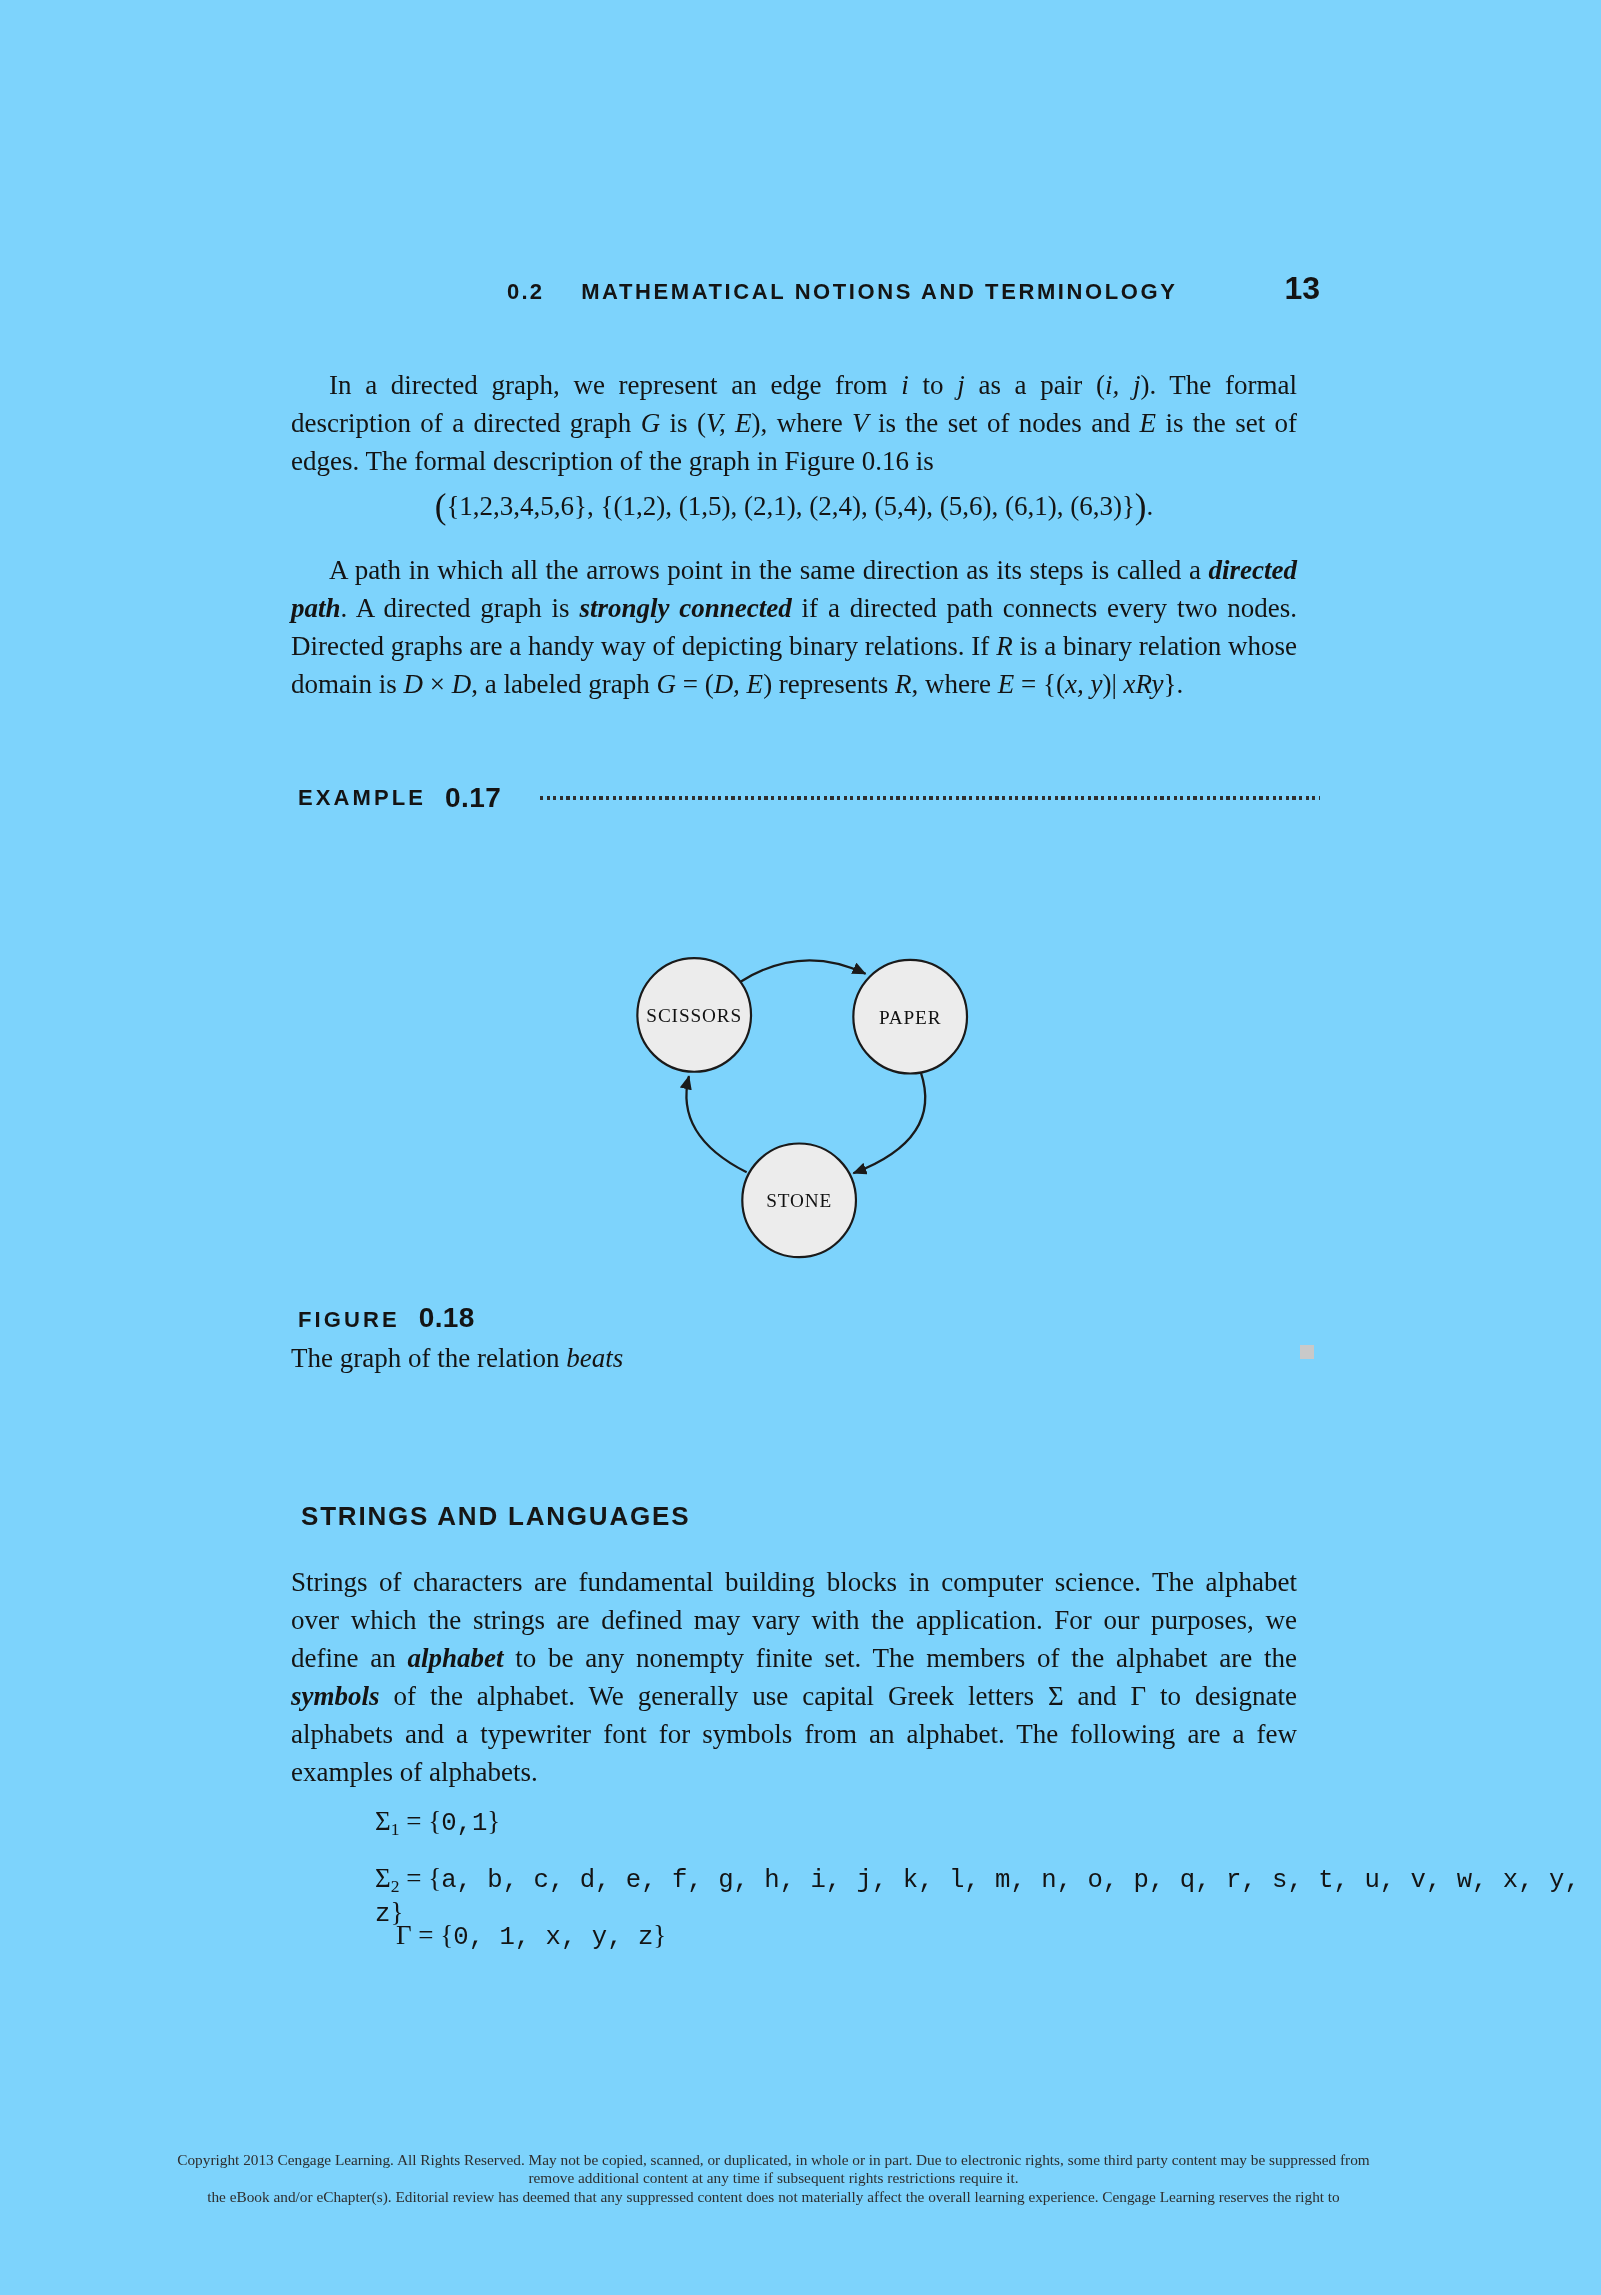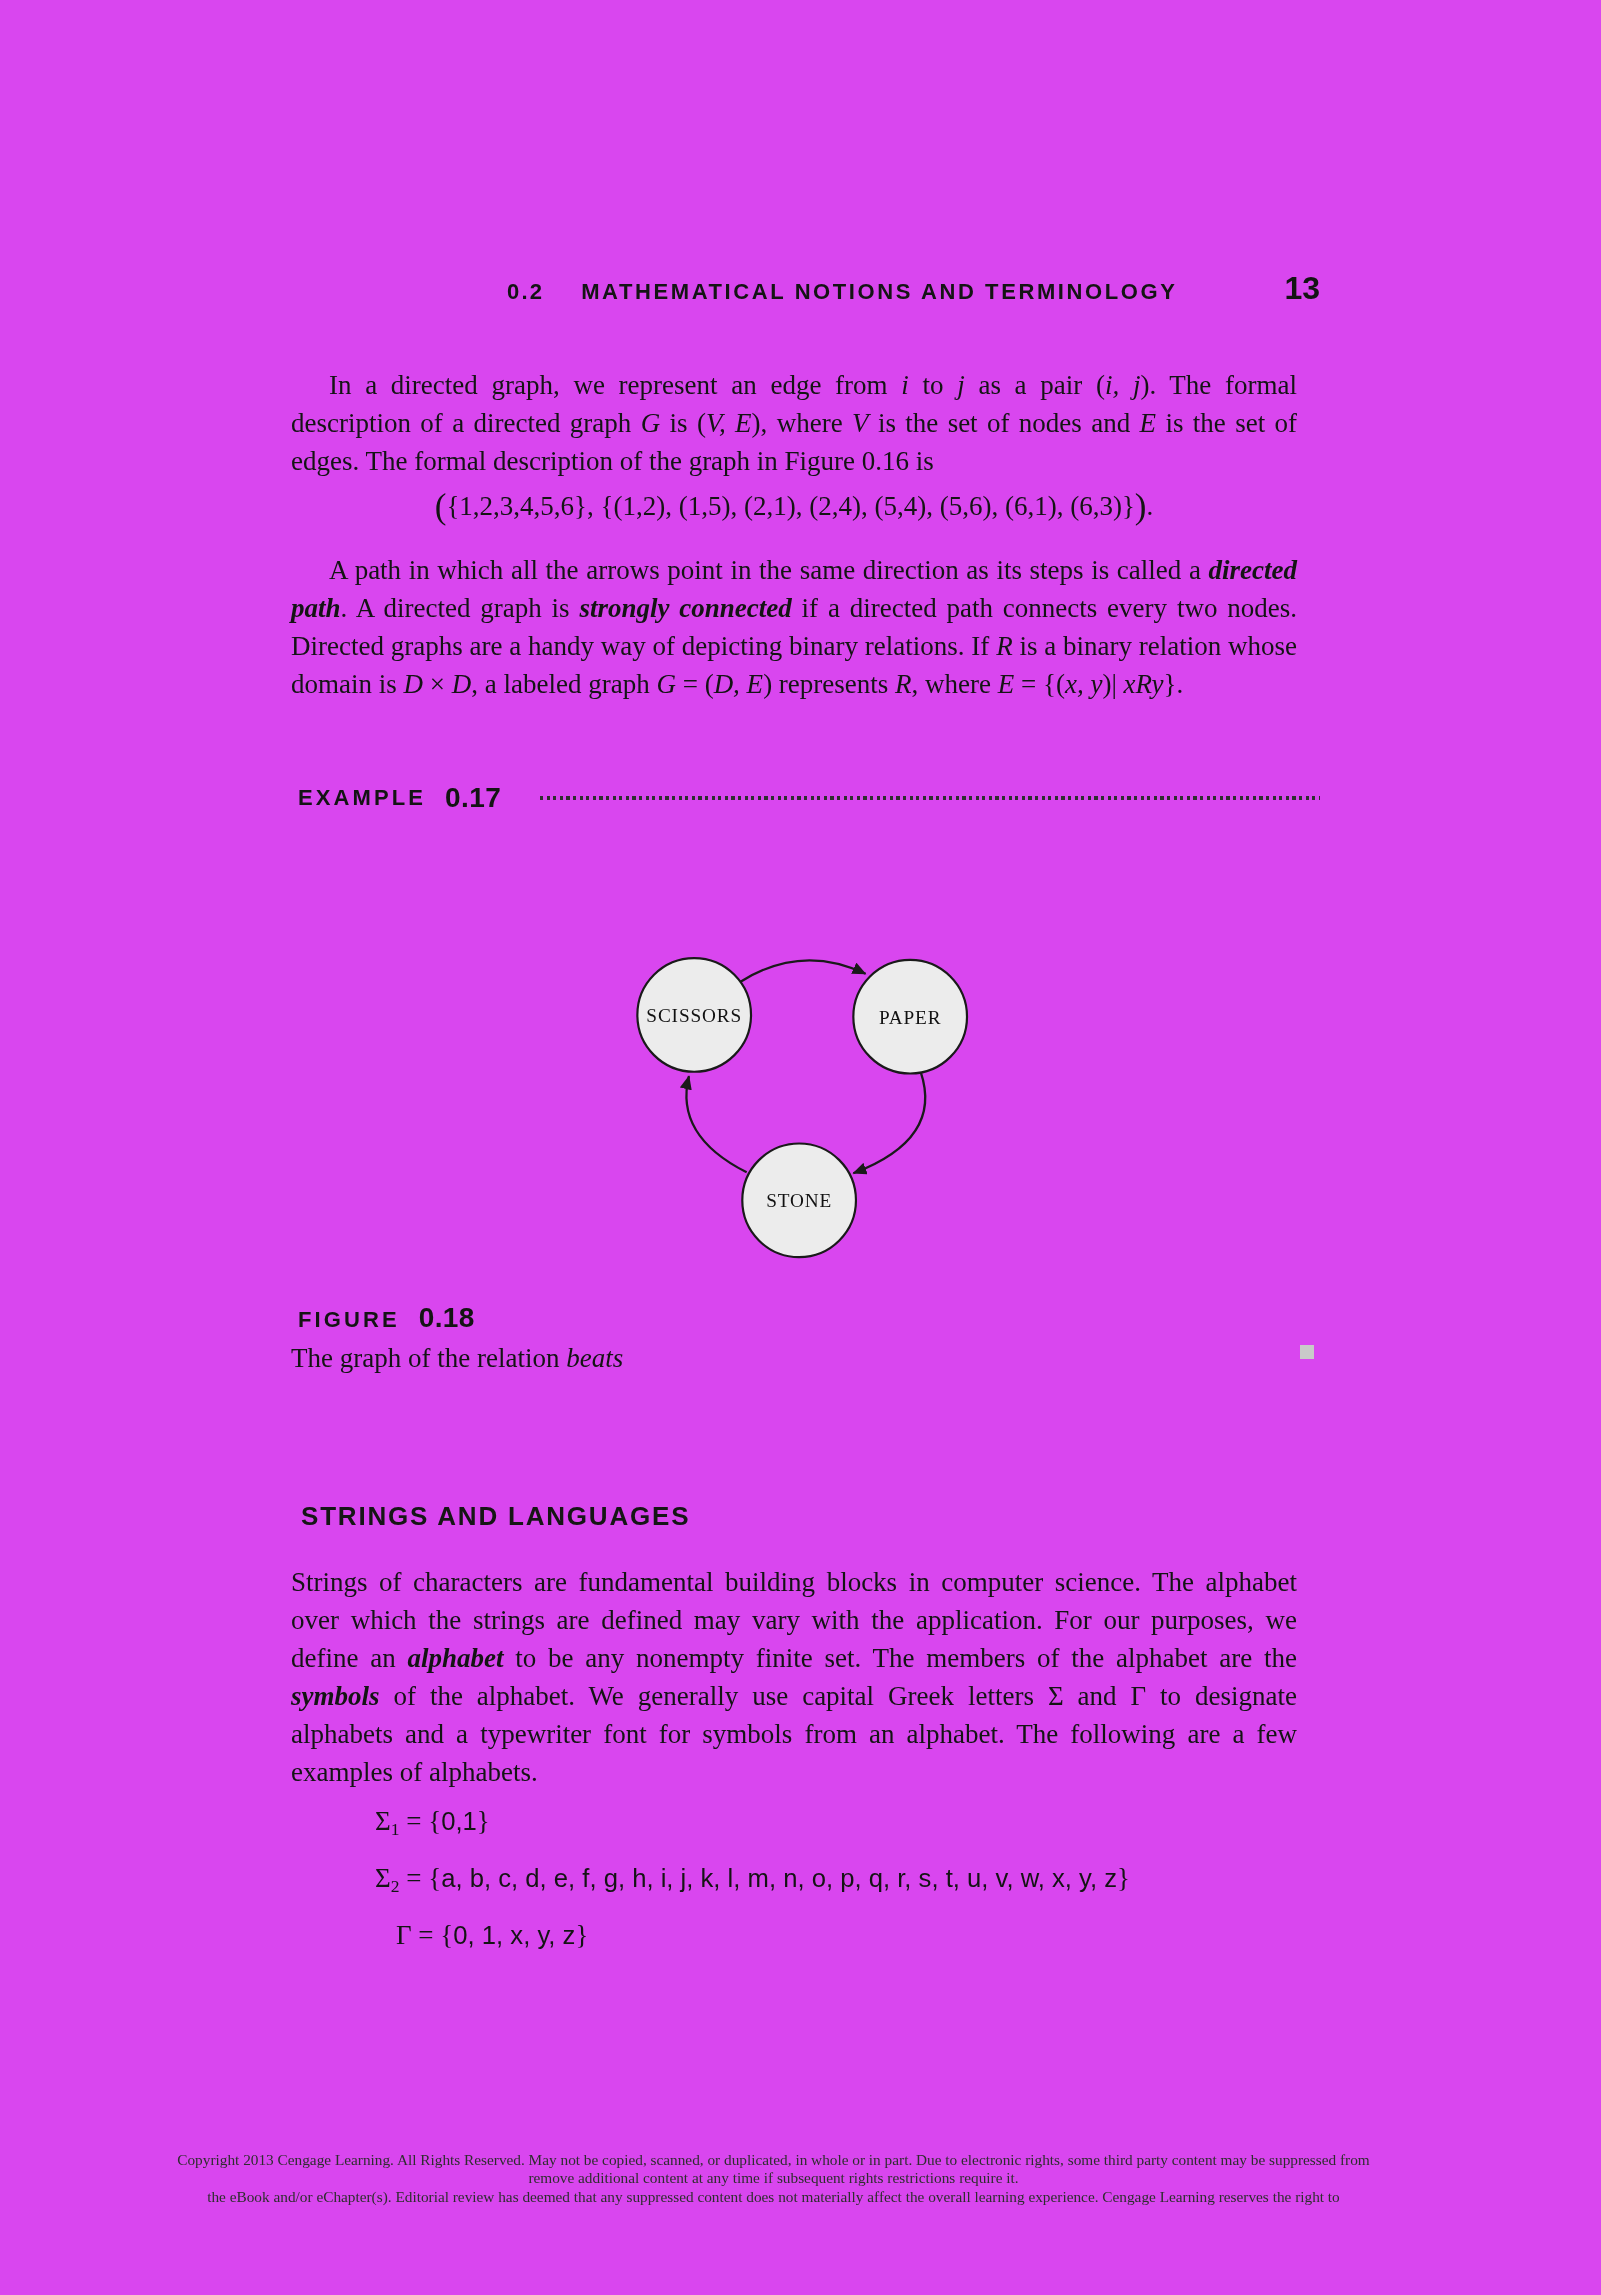--- a/index.html
+++ b/index.html
@@ -1,16 +1,16 @@
 <!DOCTYPE html>
 <html style="font-size:14px"><head>
 <meta charset="utf-8">
 <style>
   html,body { margin:0; padding:0; background:#fff; }
-  .page { position:relative; width:1602px; height:2295px; background:#d946ef;
+  .page { position:relative; width:1602px; height:2295px; background:#7dd3fc;
           font-family:"Liberation Serif", serif; color:#141414; overflow:hidden; }
 
   
   .runhead { position:absolute; top:270px; left:507px; width:813px;
              display:flex; align-items:baseline;
              font-family:"Liberation Sans", sans-serif; font-weight:bold; }
   .rh-sec   { font-size:22px; letter-spacing:2.2px; }
   .rh-title { font-size:22px; letter-spacing:2.6px; margin-left:37px; }
   .rh-spacer{ flex:1; }
   .rh-page  { font-size:32px;margin-left:32px; }
@@ -40,21 +40,21 @@
                      font-size:26px; letter-spacing:1.8px; color:#161616; }
 
   .alpha { position:absolute; margin:0; font-size:27px; }
 
   .copyright { position:absolute; left:0; top:2151px; width:1547px; text-align:center;
                font-size:15.3px; line-height:18.4px; color:#2e2e2e; }
 
   
   .s-i    { font-style:italic; }
   .s-bi   { font-style:italic; font-weight:bold; }
-  .s-tt   { font-family:Liberation Sans, sans-serif; font-size:0.95em; }
+  .s-tt   { font-family:Liberation Mono, monospace; font-size:0.95em; }
   .s-sub  { font-size:0.65em; vertical-align:-0.3em; }
   .s-bigp { font-size:1.3em; vertical-align:-0.09em; }
 
   
   .diagram { position:absolute; left:560px; top:910px; }
   .node { stroke-width:2.5; }
   .node-label { font-family:"Liberation Serif", serif; font-size:22px;
                 letter-spacing:1px; fill:#111; text-anchor:middle; }
   .edge { fill:none; stroke:#1a1a1a; stroke-width:2.6; }
 </style>

